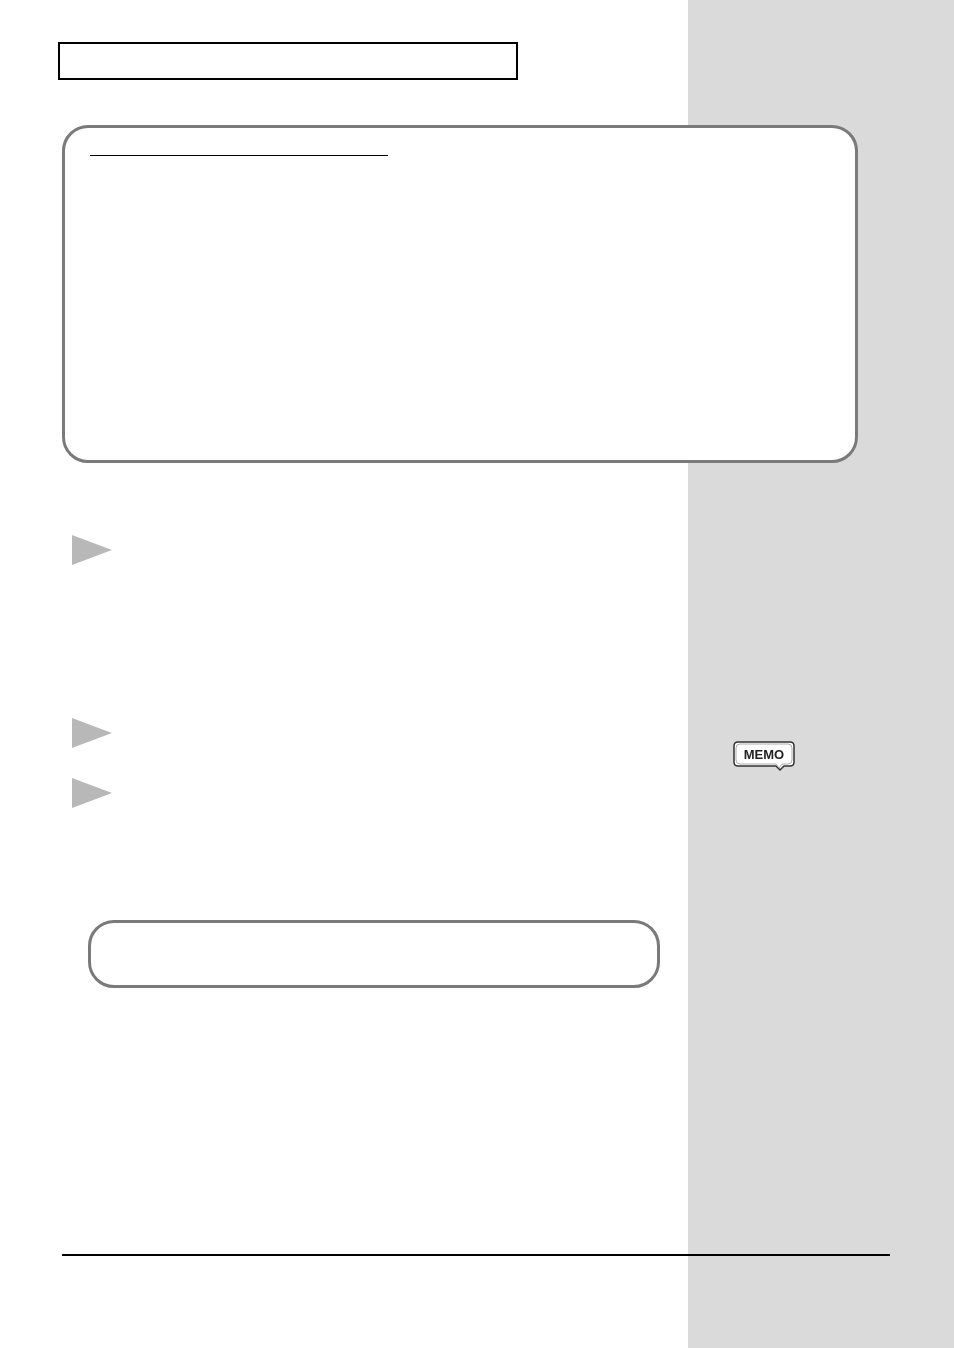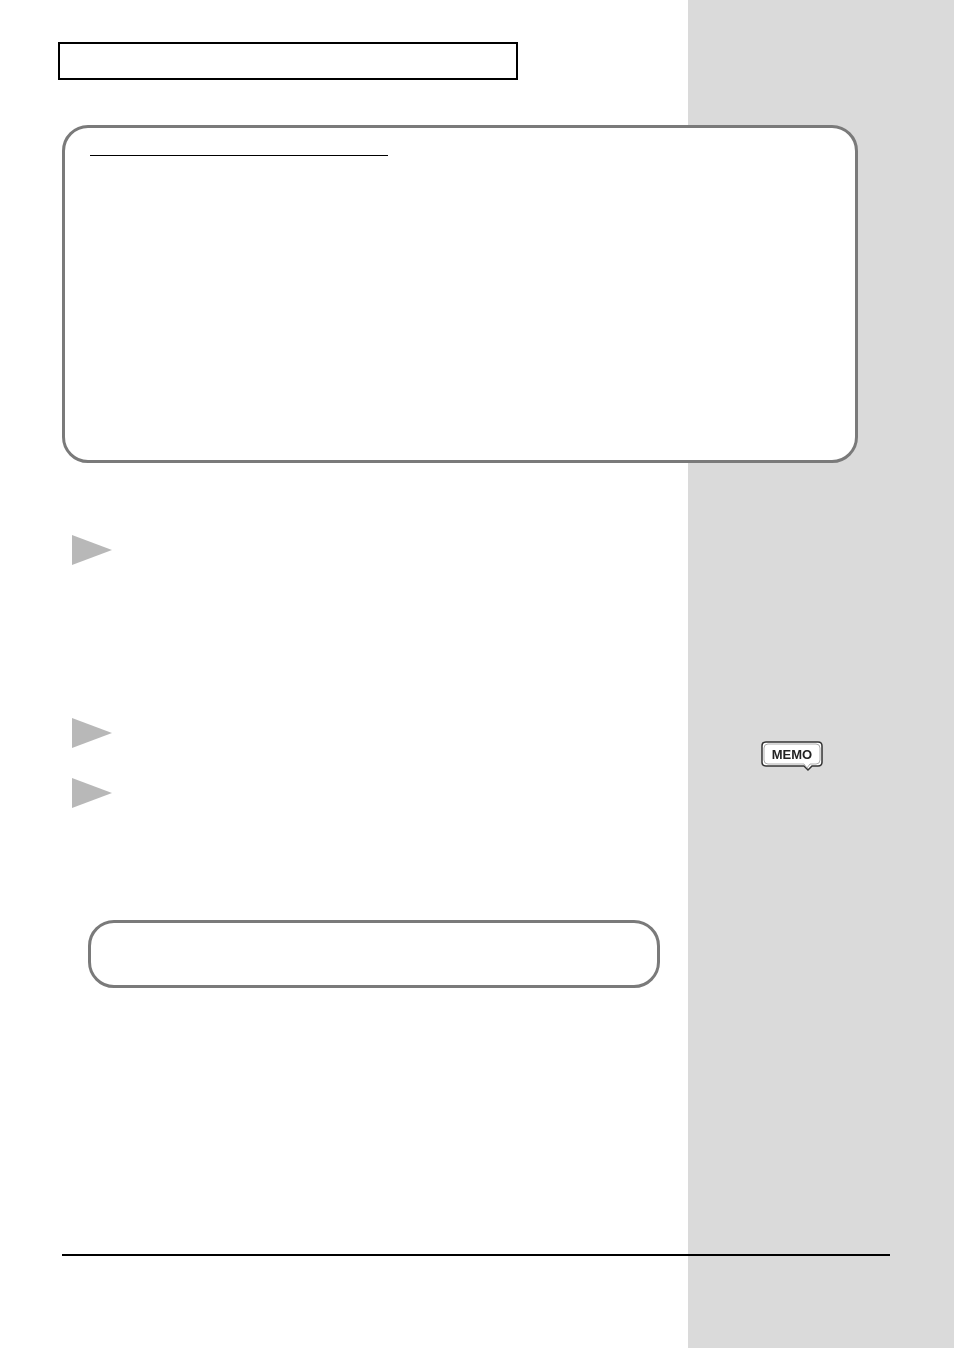--- a/index.html
+++ b/index.html
@@ -72,21 +72,21 @@
       top: 920px;
       width: 572px;
       height: 68px;
       border: 3px solid #7a7a7a;
       border-radius: 26px;
       background: #fff;
     }
     
     .memo-icon {
       position: absolute;
-      left: 760px;
+      left: 732px;
       top: 738px;
     }
     
     .memo-icon svg {
       width: 64px;
       height: 34px;
     }
     
     .footer-line {
       position: absolute;

